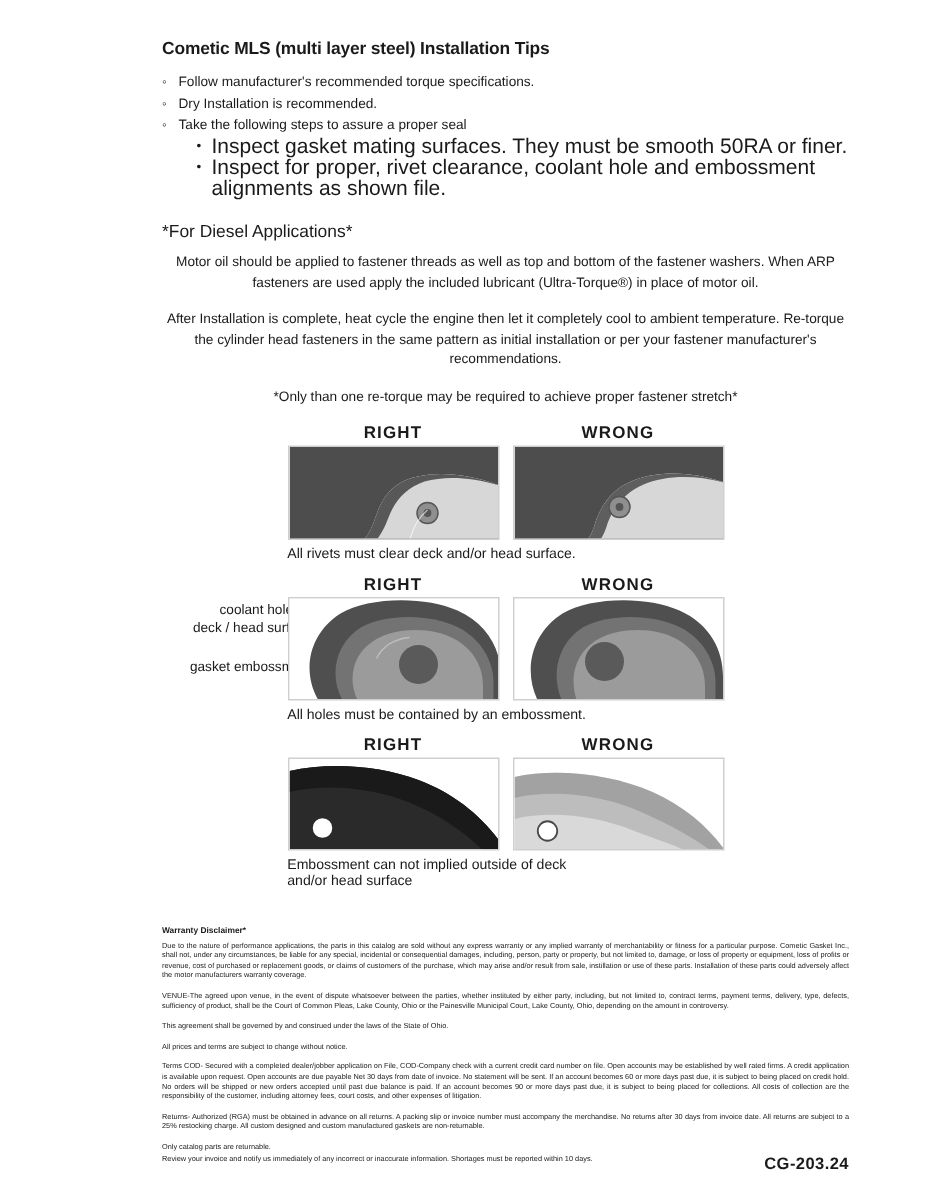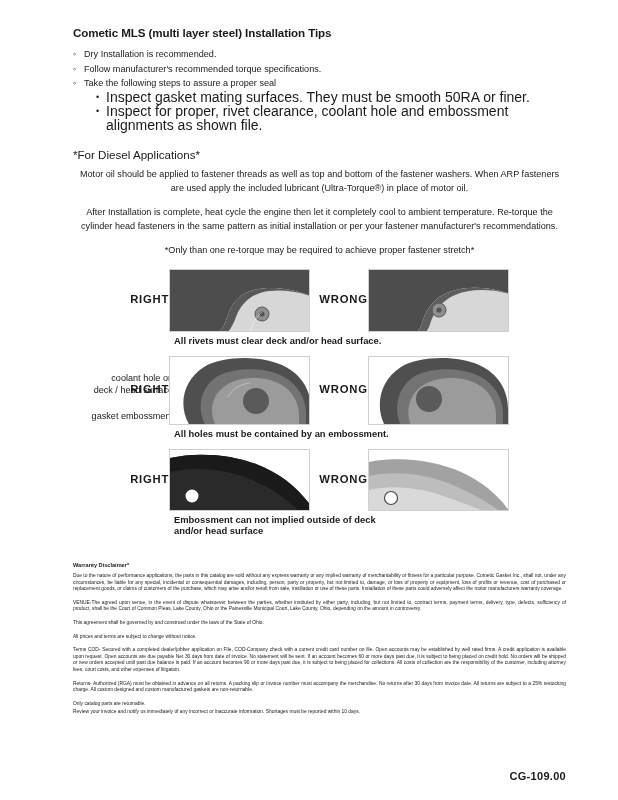--- a/index.html
+++ b/index.html
@@ -12,21 +12,21 @@
     height: 800px;
     font-family: "Liberation Sans", sans-serif;
     color: #1a1a1a;
     position: relative;
     overflow: hidden;
   }
   .page {
     position: absolute;
     left: 0; top: 0;
     width: 618px; height: 800px;
-    padding: 26px 52px 0 73px;
+    padding: 26px 52px 0 108px;
   }
 
   
   h1.title {
     font-size: 11.6px;
     font-weight: bold;
     margin: 0 0 8px 0;
     letter-spacing: -0.1px;
   }
   h2.subtitle {
@@ -79,21 +79,21 @@
     text-align: center;
   }
 
   
   .figure-block { margin-top: 8px; }
   .fig-row {
     display: flex;
     justify-content: center;
     gap: 9px;
   }
-  .fig-col { display: flex; flex-direction: row; align-items: center; }
+  .fig-col { display: flex; flex-direction: column; align-items: center; }
   .fig-label {
     font-size: 11.3px;
     font-weight: bold;
     letter-spacing: 0.8px;
     margin-bottom: 2px;
   }
   .panel {
     position: relative;
     overflow: hidden;
     background: #ffffff;
@@ -101,21 +101,21 @@
   }
   .cap {
     font-size: 9.4px;
     margin: 3px 0 0 0;
     align-self: flex-start;
   }
   .caption-wrap {
     display: flex;
     justify-content: center;
   }
-  .caption-inner { width: 100%; font-weight: bold; }
+  .caption-inner { width: 100%; }
 
   
   .callouts {
     position: absolute;
     left: 0; top: 0;
     width: 100%;
     pointer-events: none;
   }
   .callout-text {
     position: absolute;
@@ -156,24 +156,24 @@
 </style>
 </head>
 <body>
 
 <div class="page">
 
   <h1 class="title">Cometic MLS (multi layer steel) Installation Tips</h1>
 
   <ul class="lvl1">
     <li>
-      <span>Dry Installation is recommended.</span>
+      <span>Follow manufacturer's recommended torque specifications.</span>
     </li>
     <li>
-      <span>Follow manufacturer's recommended torque specifications.</span>
+      <span>Dry Installation is recommended.</span>
     </li>
     <li>
       <span>Take the following steps to assure a proper seal</span>
       <ul class="lvl2">
         <li>
           <span>Inspect gasket mating surfaces.  They must be smooth 50RA or finer.</span>
         </li>
         <li>
           <span>Inspect for proper, rivet clearance, coolant hole and embossment alignments as shown file.</span>
         </li>
@@ -315,15 +315,15 @@
     <p>Due to the nature of performance applications, the parts in this catalog are sold without any express warranty or any implied warranty of merchantability or fitness for a particular purpose.  Cometic Gasket Inc., shall not, under any circumstances, be liable for any special, incidental or consequential damages, including, person, party or property, but not limited to, damage, or loss of property or equipment, loss of profits or revenue, cost of purchased or replacement goods, or claims of customers of the purchase, which may arise and/or result from sale, instillation or use of these parts.  Installation of these parts could adversely affect the motor manufacturers warranty coverage.</p>
     <p>VENUE-The agreed upon venue, in the event of dispute whatsoever between the parties, whether instituted by either party, including, but not limited to, contract terms, payment terms, delivery, type, defects, sufficiency of product, shall be the Court of Common Pleas, Lake County, Ohio or the Painesville Municipal Court, Lake County, Ohio, depending on the amount in controversy.</p>
     <p>This agreement shall be governed by and construed under the laws of the State of Ohio.</p>
     <p>All prices and terms are subject to change without notice.</p>
     <p>Terms COD- Secured with a completed dealer/jobber application on File, COD-Company check with a current credit card number on file.  Open accounts may be established by well rated firms.  A credit application is available upon request.  Open accounts are due payable Net 30 days from date of invoice.  No statement will be sent.  If an account becomes 60 or more days past due, it is subject to being placed on credit hold.  No orders will be shipped or new orders accepted until past due balance is paid.  If an account becomes 90 or more days past due, it is subject to being placed for collections.  All costs of collection are the responsibility of the customer, including attorney fees, court costs, and other expenses of litigation.</p>
     <p>Returns- Authorized (RGA) must be obtained in advance on all returns.  A packing slip or invoice number must accompany the merchandise.  No returns after 30 days from invoice date.  All returns are subject to a 25% restocking charge.  All custom designed and custom manufactured gaskets are non-returnable.</p>
     <p style="margin-bottom:2px;">Only catalog parts are returnable.</p>
     <p>Review your invoice and notify us immediately of any incorrect or inaccurate information.  Shortages must be reported within 10 days.</p>
   </div>
 
-  <div class="docnum">CG-109.00</div>
+  <div class="docnum">CG-203.24</div>
 
 </div>
 
 </body></html>

